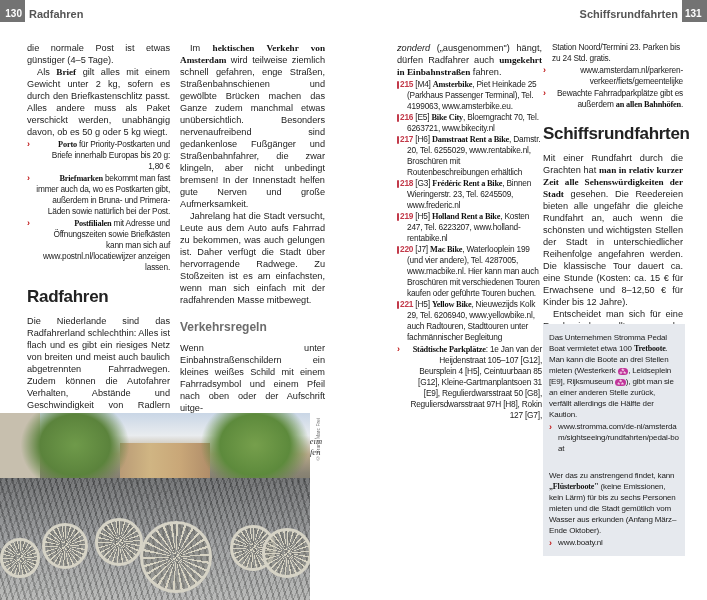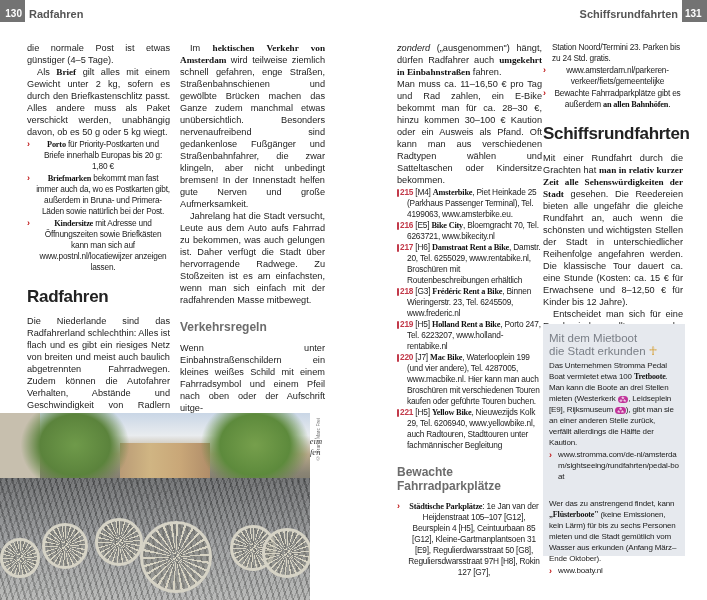--- a/index.html
+++ b/index.html
@@ -20,21 +20,21 @@
   .col3 { left: 397px; width: 145px; }
   .col4 { left: 543px; width: 140px; }
 
   p { text-align: justify; margin: 0; }
   p.indent { text-indent: 10px; }
   b { font-weight: bold; color: #111; font-family: Liberation Serif, serif; }
   .cond { font-size: 8.3px; line-height: 11px; letter-spacing: -0.2px; }
 
   .bullet { display: flex; margin-top: 1px; }
   .bullet .arrow { color: #c01818; font-weight: bold; width: 9px; flex: 0 0 9px; font-size: 9px; }
-  .bullet .btext { flex: 1; text-align: center; }
+  .bullet .btext { flex: 1; text-align: right; }
 
   h2.section { font-size: 17px; line-height: 20px; font-weight: bold; color: #222; margin: 14px 0 8px 0; letter-spacing: -0.3px; }
   h3.sub { font-size: 12px; line-height: 14px; color: #6c6c6c; font-weight: bold; margin: 14px 0 8px 0; }
   .badge { display: inline-block; background: #c23a4a; color: #fff; font-size: 7px; line-height: 8px; padding: 0 1px; margin-right: 1px; border-radius: 1px; }
   .entry-num { color: #c23a4a; font-weight: bold; }
   .hang { padding-left: 10px; text-indent: -10px; }
 
   .caption { font-family: "Liberation Serif", serif; font-style: italic; font-size: 8.5px; line-height: 11px; color: #333; margin-top: 22px; }
   .cam-icon { display: inline-block; width: 8px; height: 7px; border: 1px solid #666; margin-right: 3px; vertical-align: -1px; }
 
@@ -76,21 +76,21 @@
     <div class="bullet">
         <span class="arrow">›</span>
         <span class="btext"><b>Porto</b><span> für Priority-Postkarten und Briefe innerhalb Europas bis 20 g: 1,80 €</span></span>
       </div>
     <div class="bullet">
         <span class="arrow">›</span>
         <span class="btext"><b>Briefmarken</b><span> bekommt man fast immer auch da, wo es Postkarten gibt, außerdem in Bruna- und Primera-Läden sowie natürlich bei der Post.</span></span>
       </div>
     <div class="bullet">
         <span class="arrow">›</span>
-        <span class="btext"><b>Kindersitze</b><span> mit Adresse und Öffnungszeiten sowie Briefkästen kann man sich auf www.postnl.nl/locatiewijzer anzeigen lassen.</span></span>
+        <span class="btext"><b>Postfilialen</b><span> mit Adresse und Öffnungszeiten sowie Briefkästen kann man sich auf www.postnl.nl/locatiewijzer anzeigen lassen.</span></span>
       </div>
   </div>
   <h2 class="section">Radfahren</h2>
   <p>Die Niederlande sind das Radfahrerland schlechthin: Alles ist flach und es gibt ein riesiges Netz von breiten und meist auch baulich abgetrennten Fahrradwegen. Zudem können die Autofahrer Verhalten, Abstände und Geschwindigkeit von Radlern meist gut einschätzen – schließlich sind alle niederländischen Autofahrer zu Zeiten ja auch Radfahrer.</p>
 </div>
 
 <div class="col col2">
   <p class="indent"><span>Im </span><b>hektischen Verkehr von Amsterdam</b><span> wird teilweise ziemlich schnell gefahren, enge Straßen, Straßenbahnschienen und gewölbte Brücken machen das Ganze zudem manchmal etwas unübersichtlich. Besonders nervenaufreibend sind gedankenlose Fußgänger und Straßenbahnfahrer, die zwar klingeln, aber nicht unbedingt bremsen! In der Innenstadt helfen gute Nerven und große Aufmerksamkeit.</span></p>
   <p class="indent">Jahrelang hat die Stadt versucht, Leute aus dem Auto aufs Fahrrad zu bekommen, was auch gelungen ist. Daher verfügt die Stadt über hervorragende Radwege. Zu Stoßzeiten ist es am einfachsten, wenn man sich einfach mit der radfahrenden Masse mitbewegt.</p>
   <h3 class="sub">Verkehrsregeln</h3>
@@ -108,31 +108,29 @@
   <div class="wheel" style="left:95px;top:105px;width:48px;height:48px;"></div>
   <div class="wheel" style="left:140px;top:108px;width:72px;height:72px;"></div>
   <div class="wheel" style="left:230px;top:112px;width:46px;height:46px;"></div>
   <div class="wheel" style="left:262px;top:115px;width:50px;height:50px;"></div>
   <div class="wheel" style="left:0px;top:125px;width:40px;height:40px;"></div>
 </div>
 <div class="photo-credit">© Franz Marc Frei</div>
 
 <div class="col col3">
   <p><i>zonderd</i><span> („ausgenommen") hängt, dürfen Radfahrer auch </span><b>umgekehrt in Einbahnstraßen</b><span> fahren.</span></p>
-  <p>Man muss ca. 11–16,50 € pro Tag und Rad zahlen, ein E-Bike bekommt man für ca. 28–30 €, hinzu kommen 30–100 € Kaution oder ein Ausweis als Pfand. Oft kann man aus verschiedenen Radtypen wählen und Satteltaschen oder Kindersitze bekommen.</p>
   <div class="cond" style="margin-top:1px;">
     <div class="hang"><span class="badge">S</span><span class="entry-num">215</span> <span>[M4]</span> <b>Amsterbike</b><span>, Piet Heinkade 25 (Parkhaus Passenger Terminal), Tel. 4199063, www.amsterbike.eu.</span></div>
     <div class="hang"><span class="badge">S</span><span class="entry-num">216</span> <span>[E5]</span> <b>Bike City</b><span>, Bloemgracht 70, Tel. 6263721, www.bikecity.nl</span></div>
     <div class="hang"><span class="badge">S</span><span class="entry-num">217</span> <span>[H6]</span> <b>Damstraat Rent a Bike</b><span>, Damstr. 20, Tel. 6255029, www.rentabike.nl, Broschüren mit Routenbeschreibungen erhältlich</span></div>
     <div class="hang"><span class="badge">S</span><span class="entry-num">218</span> <span>[G3]</span> <b>Frédéric Rent a Bike</b><span>, Binnen Wieringerstr. 23, Tel. 6245509, www.frederic.nl</span></div>
-    <div class="hang"><span class="badge">S</span><span class="entry-num">219</span> <span>[H5]</span> <b>Holland Rent a Bike</b><span>, Porto 247, Tel. 6223207, www.holland-rentabike.nl</span></div>
+    <div class="hang"><span class="badge">S</span><span class="entry-num">219</span> <span>[H5]</span> <b>Holland Rent a Bike</b><span>, Kosten 247, Tel. 6223207, www.holland-rentabike.nl</span></div>
     <div class="hang"><span class="badge">S</span><span class="entry-num">220</span> <span>[J7]</span> <b>Mac Bike</b><span>, Waterlooplein 199 (und vier andere), Tel. 4287005, www.macbike.nl. Hier kann man auch Broschüren mit verschiedenen Touren kaufen oder geführte Touren buchen.</span></div>
     <div class="hang"><span class="badge">S</span><span class="entry-num">221</span> <span>[H5]</span> <b>Yellow Bike</b><span>, Nieuwezijds Kolk 29, Tel. 6206940, www.yellowbike.nl, auch Radtouren, Stadttouren unter fachmännischer Begleitung</span></div>
   </div>
-  <h3 class="sub">Bewachte Fahrradparkplätze</h3>
   <div class="cond">
     <div class="bullet">
         <span class="arrow">›</span>
         <span class="btext"><b>Städtische Parkplätze</b><span>: 1e Jan van der Heijdenstraat 105–107 [G12], Beursplein 4 [H5], Ceintuurbaan 85 [G12], Kleine-Gartmanplantsoen 31 [E9], Regulierdwarsstraat 50 [G8], Reguliersdwarsstraat 97H [H8], Rokin 127 [G7],</span></span>
       </div>
   </div>
 </div>
 
 <div class="col col4">
   <div class="cond">
@@ -145,21 +143,20 @@
         <span class="arrow">›</span>
         <span class="btext"><span>Bewachte Fahrradparkplätze gibt es außerdem </span><b>an allen Bahnhöfen</b><span>.</span></span>
       </div>
   </div>
   <h2 class="section">Schiffsrundfahrten</h2>
   <p><span>Mit einer Rundfahrt durch die Grachten hat </span><b>man in relativ kurzer Zeit alle Sehenswürdigkeiten der Stadt</b><span> gesehen. Die Reedereien bieten alle ungefähr die gleiche Rundfahrt an, auch wenn die schönsten und wichtigsten Stellen der Stadt in unterschiedlicher Reihenfolge angefahren werden. Die klassische Tour dauert ca. eine Stunde (Kosten: ca. 15 € für Erwachsene und 8–12,50 € für Kinder bis 12 Jahre).</span></p>
   <p class="indent">Entscheidet man sich für eine Reederei, dann sollte man vor der Fahrt</p>
 </div>
 
 <div class="box">
-  <h4><span>Mit dem Mietboot</span><br><span>die Stadt erkunden</span> <span class="tip">☥</span></h4>
   <p><span>Das Unternehmen Stromma Pedal Boat vermietet etwa 100 </span><b>Tretboote</b><span>. Man kann die Boote an drei Stellen mieten (Westerkerk </span><span class="pin">⁂</span><span>, Leidseplein [E9], Rijksmuseum </span><span class="pin">⁂</span><span>), gibt man sie an einer anderen Stelle zurück, verfällt allerdings die Hälfte der Kaution.</span></p>
   <div class="bullet">
       <span class="arrow">›</span>
       <span class="btext" style="word-break:break-all;">www.stromma.com/de-nl/amsterdam/sightseeing/rundfahrten/pedal-boat</span>
     </div>
   <p style="margin-top:16px;"><span>Wer das zu anstrengend findet, kann </span><b>„Flüsterboote"</b><span> (keine Emissionen, kein Lärm) für bis zu sechs Personen mieten und die Stadt gemütlich vom Wasser aus erkunden (Anfang März–Ende Oktober).</span></p>
   <div class="bullet">
       <span class="arrow">›</span>
       <span class="btext">www.boaty.nl</span>
     </div>

